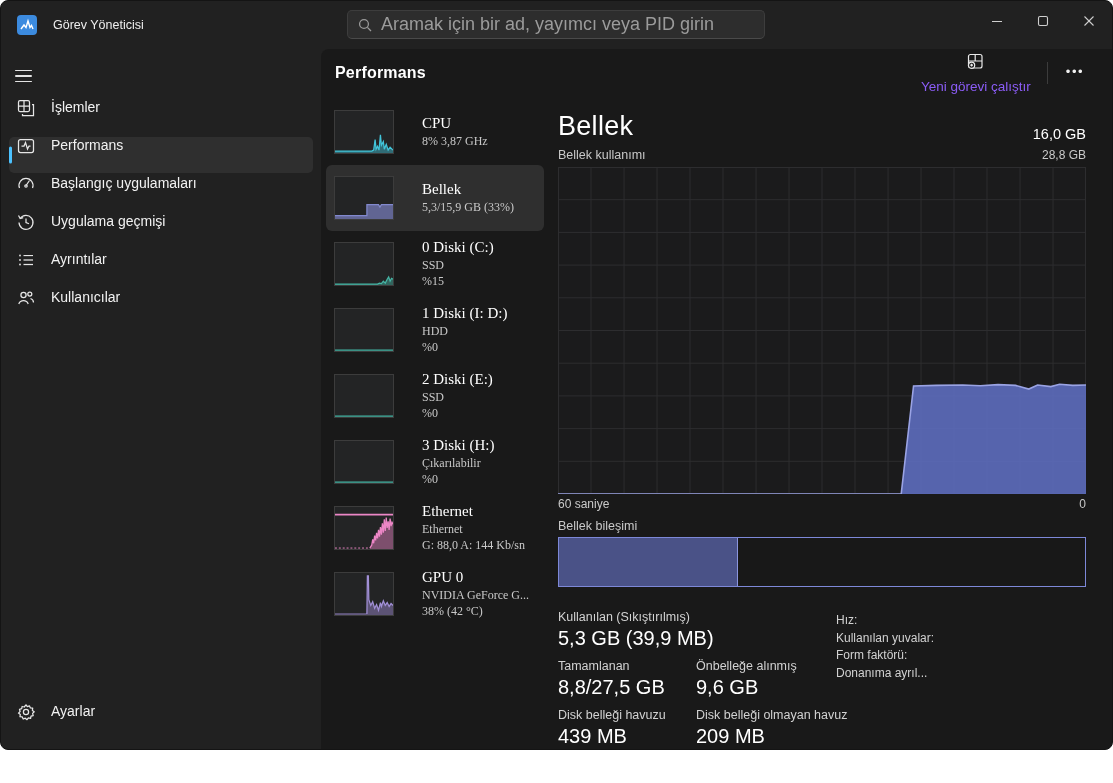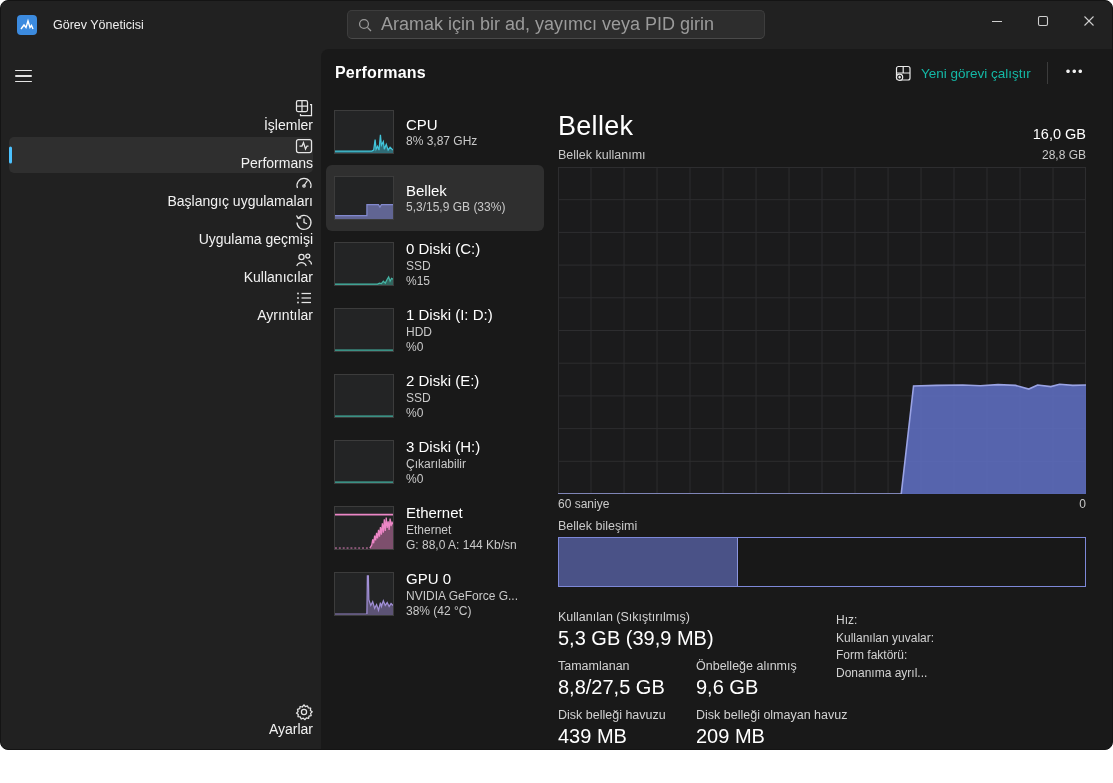--- a/index.html
+++ b/index.html
@@ -26,45 +26,45 @@
   .win-controls { position:absolute; right:0; top:0; height:40px; display:flex; }
   .win-btn { width:46px; height:40px; display:flex; align-items:center; justify-content:center; cursor:default; }
   .win-btn svg { stroke:#cfcfcf; stroke-width:1.1; fill:none; }
 
   
   .sidebar { position:absolute; top:48px; left:0; width:320px; bottom:0; }
   .hamburger { margin:10px 0 6px 8px; width:40px; height:34px; border-radius:4px; display:flex; flex-direction:column; justify-content:center; gap:4px; padding-left:6px; background:transparent; border:none; cursor:default; }
   .hamburger span { display:block; width:17px; height:1.6px; background:#e3e3e3; border-radius:1px; }
   .side-item {
     position:relative; height:36px; margin:2px 8px; border-radius:5px;
-    display:flex; align-items:flex-end; padding-left:8px; cursor:default;flex-direction:column;
+    display:flex; align-items:flex-start; padding-left:8px; cursor:default;
   }
   .side-item.selected { background:#2f2f2f; }
   .side-item .accent { position:absolute; left:0; top:50%; transform:translateY(-50%); width:3px; height:17px; border-radius:2px; background:transparent; }
   .side-item.selected .accent { background:#4cc2ff; }
   .side-item svg { stroke:#e6e6e6; fill:none; stroke-width:1.25; flex:0 0 auto; }
   .side-item .lbl { font-size:14px; color:#f2f2f2; margin-left:16px; white-space:nowrap; }
   .settings { position:absolute; bottom:8px; left:0; right:0; }
 
   
   .content { position:absolute; top:48px; left:320px; right:0; bottom:0; background:#191919; border-top-left-radius:8px; }
   .content-header { height:48px; display:flex; align-items:center; padding:0 16px 0 14px; }
   .content-title { font-size:16px; font-weight:700; letter-spacing:.2px; }
-  .run-task { margin-left:auto; display:flex; align-items:center; gap:9px; background:transparent; border:none; color:#14b8a6; font-size:13.5px; font-family:inherit; padding:7px 10px; border-radius:5px; cursor:default; }
+  .run-task { margin-left:auto; display:flex; align-items:center; gap:9px; background:transparent; border:none; color:#8b5cf6; font-size:13.5px; font-family:inherit; padding:7px 10px; border-radius:5px; cursor:default;flex-direction:column; }
   .run-task svg { stroke:#eaeaea; fill:none; stroke-width:1.2; }
   .hdr-divider { width:1px; height:22px; background:#3c3c3c; margin:0 6px; }
   .more-btn { background:transparent; border:none; color:#f0f0f0; font-size:13px; letter-spacing:1.5px; padding:6px 12px 10px; border-radius:5px; cursor:default; }
 
   
   .perf-list { position:absolute; top:50px; left:5px; width:218px; bottom:0; overflow:hidden; }
   .perf-row { display:flex; align-items:center; height:66px; border-radius:6px; padding-left:8px; cursor:default; }
   .perf-row.selected { background:#2f2f2f; }
   .spark { width:60px; height:44px; background:#232425; border:1px solid #3c3c3c; flex:0 0 auto; }
   .spark svg { display:block; }
-  .perf-text { margin-left:12px; overflow:hidden; }
+  .perf-text { margin-left:28px; overflow:hidden;font-family:Liberation Serif, serif; }
   .perf-title { font-size:15px; color:#ffffff; white-space:nowrap; }
   .perf-sub { font-size:12px; color:#c9c9c9; white-space:nowrap; margin-top:1.5px; }
 
   
   .detail { position:absolute; top:48px; left:237px; right:26px; bottom:0; }
   .detail-title-row { margin-top:14px; display:flex; align-items:flex-end; }
   .detail-title { font-size:27px; font-weight:300; letter-spacing:.3px; }
   .detail-total { margin-left:auto; font-size:14.5px; color:#ffffff; }
   .usage-row { margin-top:6px; display:flex; align-items:center; }
   .usage-label { font-size:12.5px; color:#c9c9c9; }
@@ -163,38 +163,38 @@
           <svg width="18" height="18" viewBox="0 0 18 18">
             <path d="M3.2 5.5 A7 7 0 1 1 2 9.6"></path>
             <polyline points="1.5,2.5 3.2,5.5 6.2,4.6"></polyline>
             <polyline points="9,5.5 9,9.5 12,10.8"></polyline>
           </svg>
           <span class="lbl">Uygulama geçmişi</span>
         </div>
         <div class="side-item">
           <span class="accent"></span>
           <svg width="18" height="18" viewBox="0 0 18 18">
-            <circle cx="6.5" cy="6" r="2.6"></circle>
-            <path d="M1.8 15 A5 5 0 0 1 11.2 15"></path>
-            <circle cx="12.8" cy="5" r="2"></circle>
-            <path d="M13.5 9.5 A4.2 4.2 0 0 1 16.5 13.5"></path>
-          </svg>
-          <span class="lbl">Kullanıcılar</span>
-        </div>
-        <div class="side-item">
-          <span class="accent"></span>
-          <svg width="18" height="18" viewBox="0 0 18 18">
             <circle cx="3" cy="4.5" r="0.9" fill="#e6e6e6" stroke="none"></circle>
             <circle cx="3" cy="9" r="0.9" fill="#e6e6e6" stroke="none"></circle>
             <circle cx="3" cy="13.5" r="0.9" fill="#e6e6e6" stroke="none"></circle>
             <line x1="6.5" y1="4.5" x2="16" y2="4.5"></line>
             <line x1="6.5" y1="9" x2="16" y2="9"></line>
             <line x1="6.5" y1="13.5" x2="16" y2="13.5"></line>
           </svg>
           <span class="lbl">Ayrıntılar</span>
+        </div>
+        <div class="side-item">
+          <span class="accent"></span>
+          <svg width="18" height="18" viewBox="0 0 18 18">
+            <circle cx="6.5" cy="6" r="2.6"></circle>
+            <path d="M1.8 15 A5 5 0 0 1 11.2 15"></path>
+            <circle cx="12.8" cy="5" r="2"></circle>
+            <path d="M13.5 9.5 A4.2 4.2 0 0 1 16.5 13.5"></path>
+          </svg>
+          <span class="lbl">Kullanıcılar</span>
         </div>
       </nav>
     <div class="settings">
       <div class="side-item">
         <span class="accent"></span>
         <svg width="18" height="18" viewBox="0 0 18 18">
             <circle cx="9" cy="9" r="2.6"></circle>
             <path d="M9 1.8 L10.3 3.6 L12.5 2.9 L13.4 5 L15.7 5.2 L15.4 7.4 L17.2 8.8 L15.6 10.4 L16.2 12.6 L14 13.2 L13.6 15.4 L11.4 14.9 L10 16.7 L8.3 15.2 L6.2 16 L5.3 13.9 L3 13.7 L3.3 11.5 L1.5 10.1 L3.1 8.5 L2.5 6.3 L4.7 5.7 L5.1 3.5 L7.3 4 L8.7 2.2 Z" stroke-linejoin="round"></path>
           </svg>
         <span class="lbl">Ayarlar</span>

